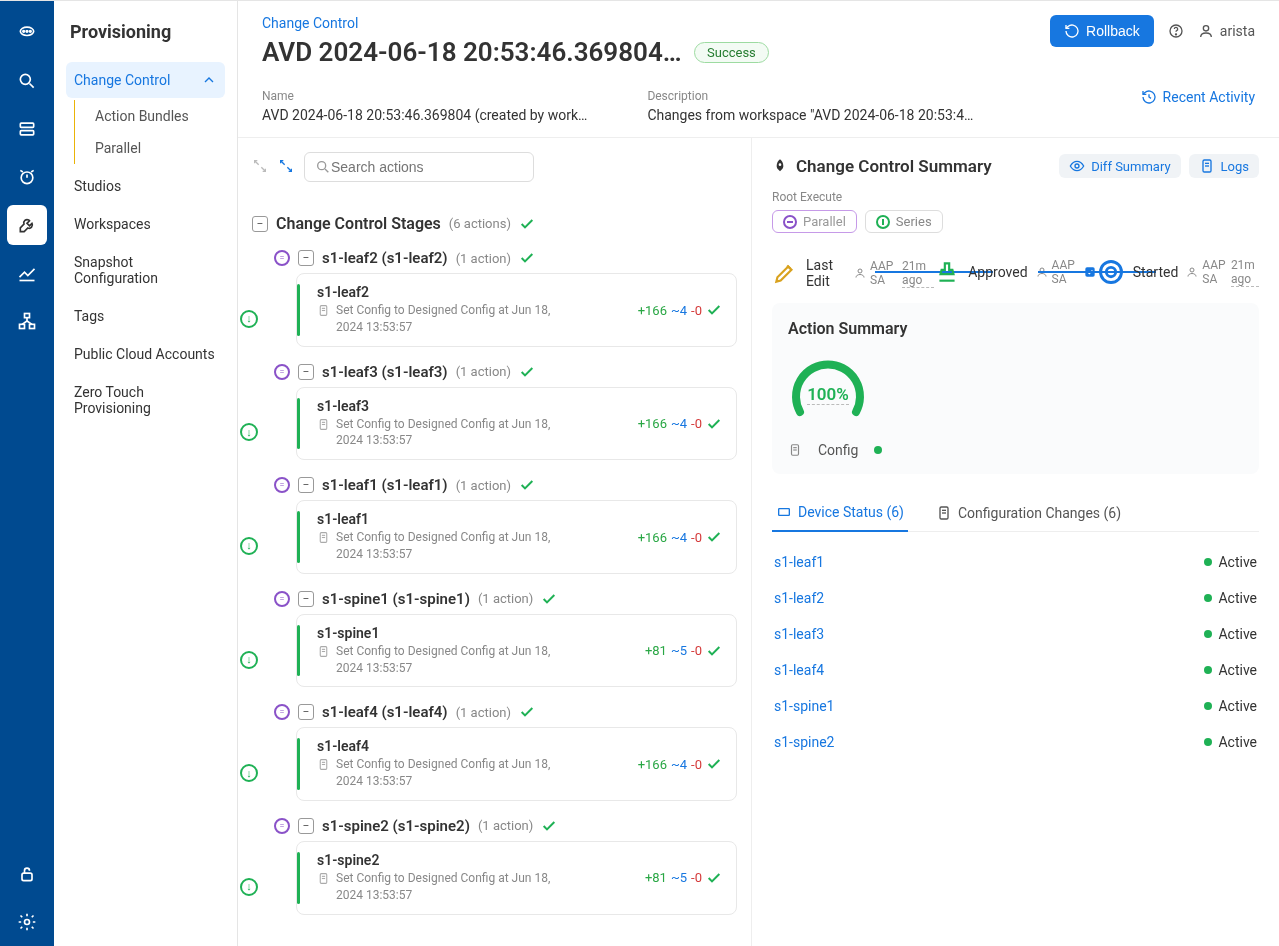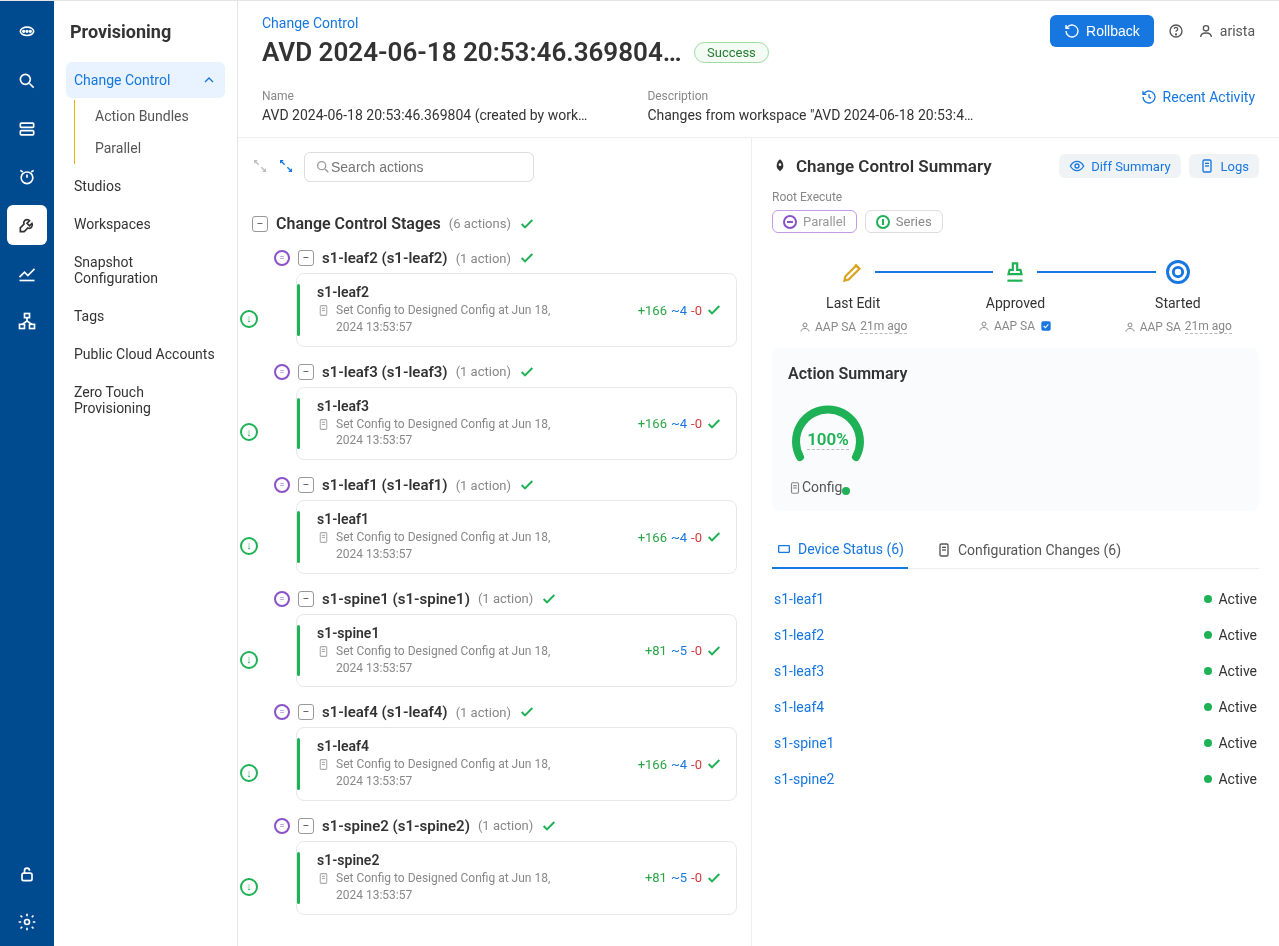--- a/index.html
+++ b/index.html
@@ -74,38 +74,38 @@
 .mode-row { display:flex; gap:8px;}
 .mode-pill { border:1px solid #ddd; border-radius:6px; padding: 3px 10px; font-size:13px; color:#888; display:inline-flex; align-items:center; gap:6px;}
 .mode-pill.parallel { border-color:#c69ae8; color:#999;}
 .mode-pill .dot { width:14px; height:14px; border-radius:50%; display:inline-block;}
 .dot-parallel { border:2px solid #8a52c8; position:relative;}
 .dot-parallel::before{content:""; position:absolute; left:2px; right:2px; top:4px; height:2px; background:#8a52c8;}
 .dot-series { border:2px solid #1fb155; position:relative;}
 .dot-series::before{content:""; position:absolute; left:4px; top:2px; bottom:2px; width:2px; background:#1fb155;}
 
 .timeline { display:flex; align-items:flex-start; justify-content:space-between; margin: 24px 0 10px 0; position:relative;}
-.timeline .t-item { display:flex; flex-direction:column; align-items:center; gap:8px; flex:1; position:relative;}
+.timeline .t-item { display:flex; flex-direction:row; align-items:center; gap:8px; flex:1; position:relative;}
 .timeline .t-item:not(:last-child)::after { content:""; position:absolute; top: 14px; left: calc(50% + 22px); right: calc(-50% + 22px); height:2px; background:#1777e0;}
 .t-circle { width:30px; height:30px; border-radius:50%; display:flex; align-items:center; justify-content:center;}
 .t-label { font-size:14px; color:#333;}
 .t-meta { font-size:12px; color:#888; display:flex; align-items:center; gap:4px;}
 .t-meta .dashed { border-bottom: 1px dashed #bbb;}
 .c-edit { color:#d9a21f;}
 .c-approve { color:#1fb155;}
 .c-start { color:#1777e0;}
 .c-done { color:#1fb155;}
 
 .panel { background:#fafbfc; border-radius:8px; padding: 16px; margin-top: 14px;}
 .panel h4 { font-size:16px; font-weight:600; margin-bottom: 14px;}
 .gauge-row { display:flex; align-items:center; gap: 24px;}
 .gauge { width:80px; height:70px; position:relative;}
 .gauge svg { width:80px; height:80px;}
 .gauge-text { position:absolute; left:0; right:0; top:32px; text-align:center; font-size:17px; font-weight:600; color:#1fb155; border-bottom:1px dashed #bbb; width:fit-content; margin:0 auto;}
-.legend-item { display:flex; align-items:flex-end; gap:0; font-size:14px; color:#555; margin-top:12px;}
+.legend-item { display:flex; align-items:center; gap:16px; font-size:14px; color:#555; margin-top:20px;}
 .legend-dot { width:8px; height:8px; border-radius:50%; background:#1fb155;}
 
 .tabs { display:flex; gap: 24px; border-bottom: 1px solid #eee; margin-top: 20px;}
 .tab { padding: 10px 4px; font-size:14px; color:#555; cursor:pointer; display:flex; align-items:center; gap:6px;}
 .tab.active { color:#1777e0; border-bottom: 2px solid #1777e0; margin-bottom:-1px;}
 
 .device-list { margin-top: 12px;}
 .device-row { display:flex; justify-content:space-between; align-items:center; padding: 10px 2px;}
 .device-link { color:#1777e0; cursor:pointer;}
 .status-active { display:flex; align-items:center; gap:6px; color:#333;}

